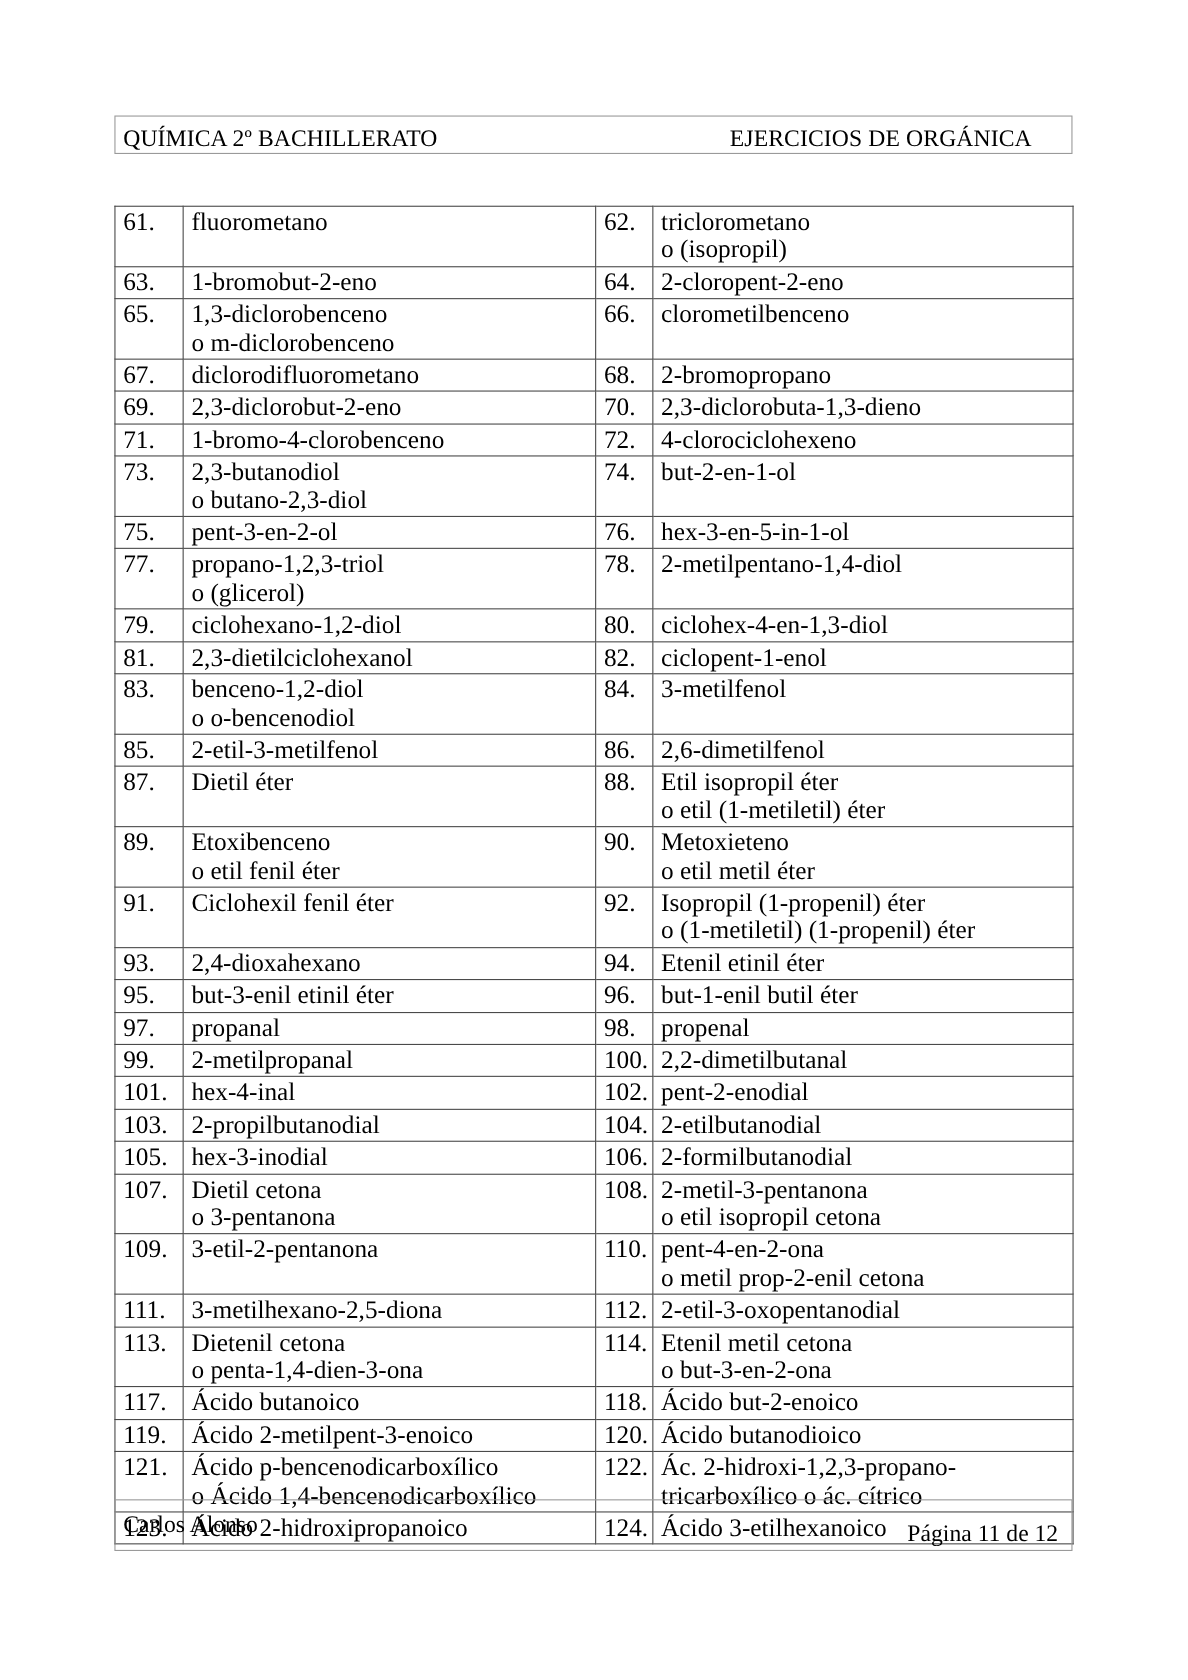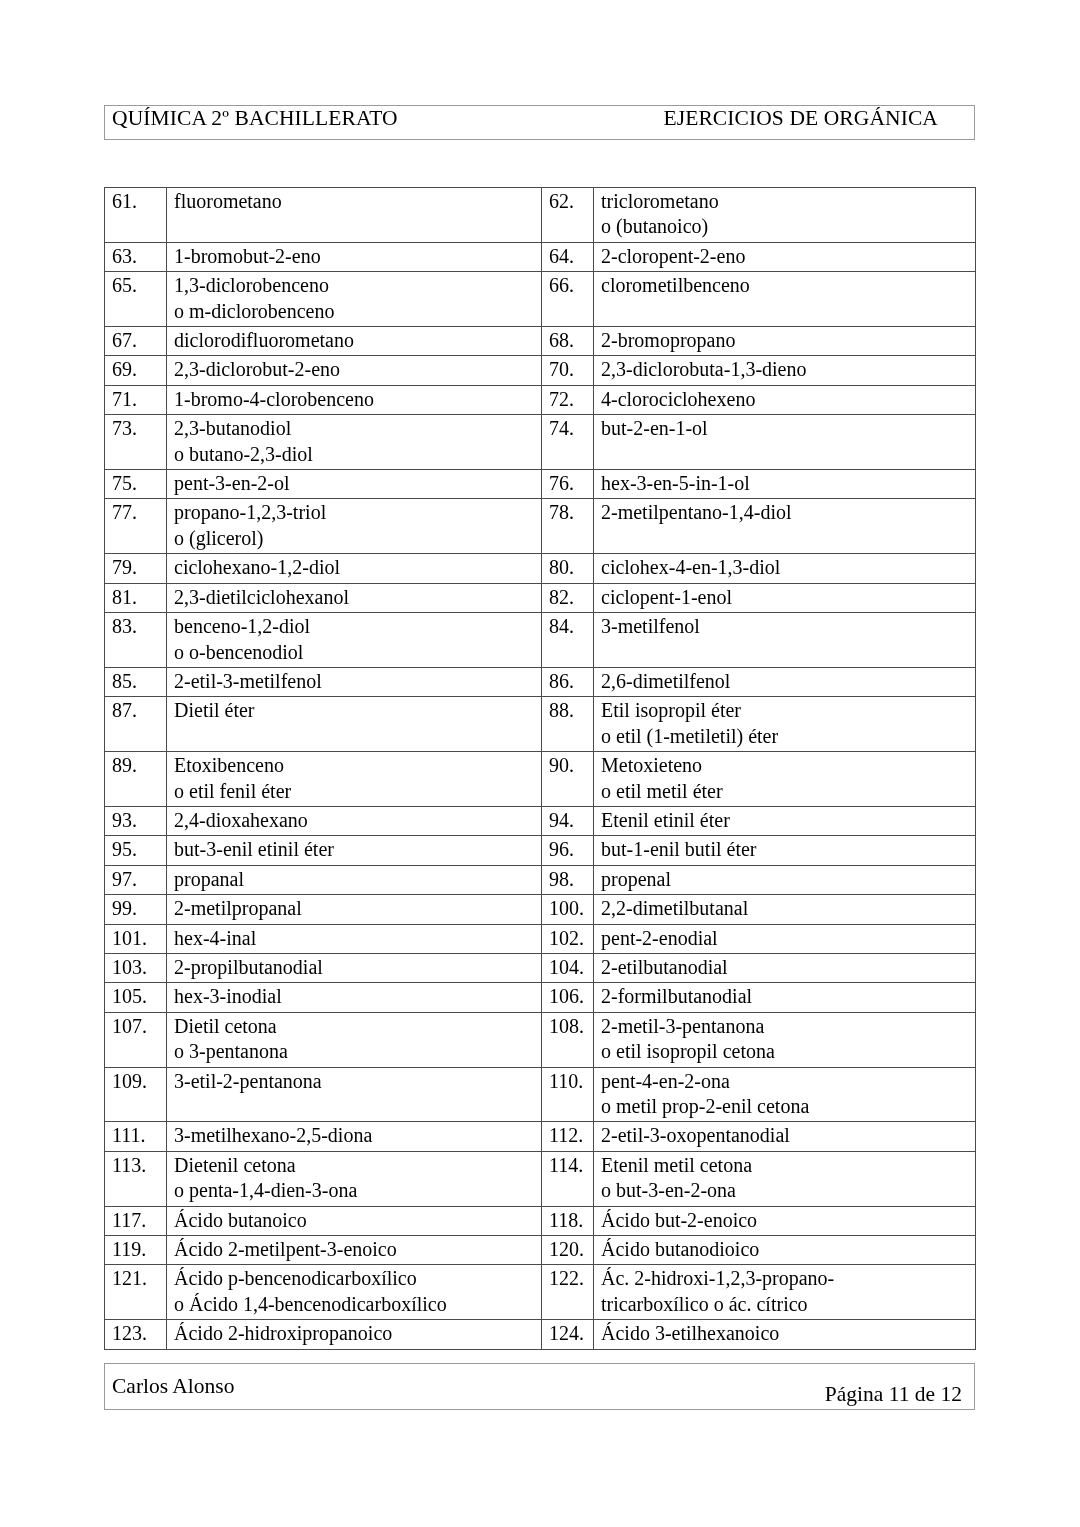--- a/index.html
+++ b/index.html
@@ -27,21 +27,21 @@
   
   .doc-header {
     position: absolute;
     left: 104px;
     top: 105px;
     width: 871px;
     height: 35px;
     box-sizing: border-box;
     border: 1px solid #9a9a9a;
     display: flex;
-    align-items: flex-start;
+    align-items: flex-end;
     font-size: 21.5px;
     letter-spacing: 0.1px;
   }
   .doc-header .hdr-left {
     padding-left: 7px;
     white-space: nowrap;
   }
   .doc-header .hdr-right {
     margin-left: auto;
     padding-right: 36px;
@@ -49,21 +49,21 @@
   }
 
   
   .ex-table {
     position: absolute;
     left: 104px;
     top: 187px;
     width: 871px;
     border-collapse: collapse;
     table-layout: fixed;
-    font-size: 20px;
+    font-size: 23px;
   }
   .ex-table td {
     border: 1px solid #4a4a4a;
     vertical-align: top;
     padding: 1px 0 2px 7px;
     line-height: 25.4px;
     box-sizing: border-box;
   }
   .ex-table td.num {
     text-align: left;
@@ -127,21 +127,21 @@
     <tbody>
         <tr>
           <td class="num">61.</td>
           <td>
             <span class="cell-line">fluorometano</span>
             <span class="cell-line blank"></span>
           </td>
           <td class="num">62.</td>
           <td>
             <span class="cell-line">triclorometano</span>
-            <span class="cell-line">o (butanoico)</span>
+            <span class="cell-line">o (isopropil)</span>
           </td>
         </tr>
         <tr>
           <td class="num">63.</td>
           <td>
             <span class="cell-line">1-bromobut-2-eno</span>
           </td>
           <td class="num">64.</td>
           <td>
             <span class="cell-line">2-cloropent-2-eno</span>
@@ -280,20 +280,32 @@
         <tr>
           <td class="num">89.</td>
           <td>
             <span class="cell-line">Etoxibenceno</span>
             <span class="cell-line">o etil fenil éter</span>
           </td>
           <td class="num">90.</td>
           <td>
             <span class="cell-line">Metoxieteno</span>
             <span class="cell-line">o etil metil éter</span>
+          </td>
+        </tr>
+        <tr>
+          <td class="num">91.</td>
+          <td>
+            <span class="cell-line">Ciclohexil fenil éter</span>
+            <span class="cell-line blank"></span>
+          </td>
+          <td class="num">92.</td>
+          <td>
+            <span class="cell-line">Isopropil (1-propenil) éter</span>
+            <span class="cell-line">o (1-metiletil) (1-propenil) éter</span>
           </td>
         </tr>
         <tr>
           <td class="num">93.</td>
           <td>
             <span class="cell-line">2,4-dioxahexano</span>
           </td>
           <td class="num">94.</td>
           <td>
             <span class="cell-line">Etenil etinil éter</span>

